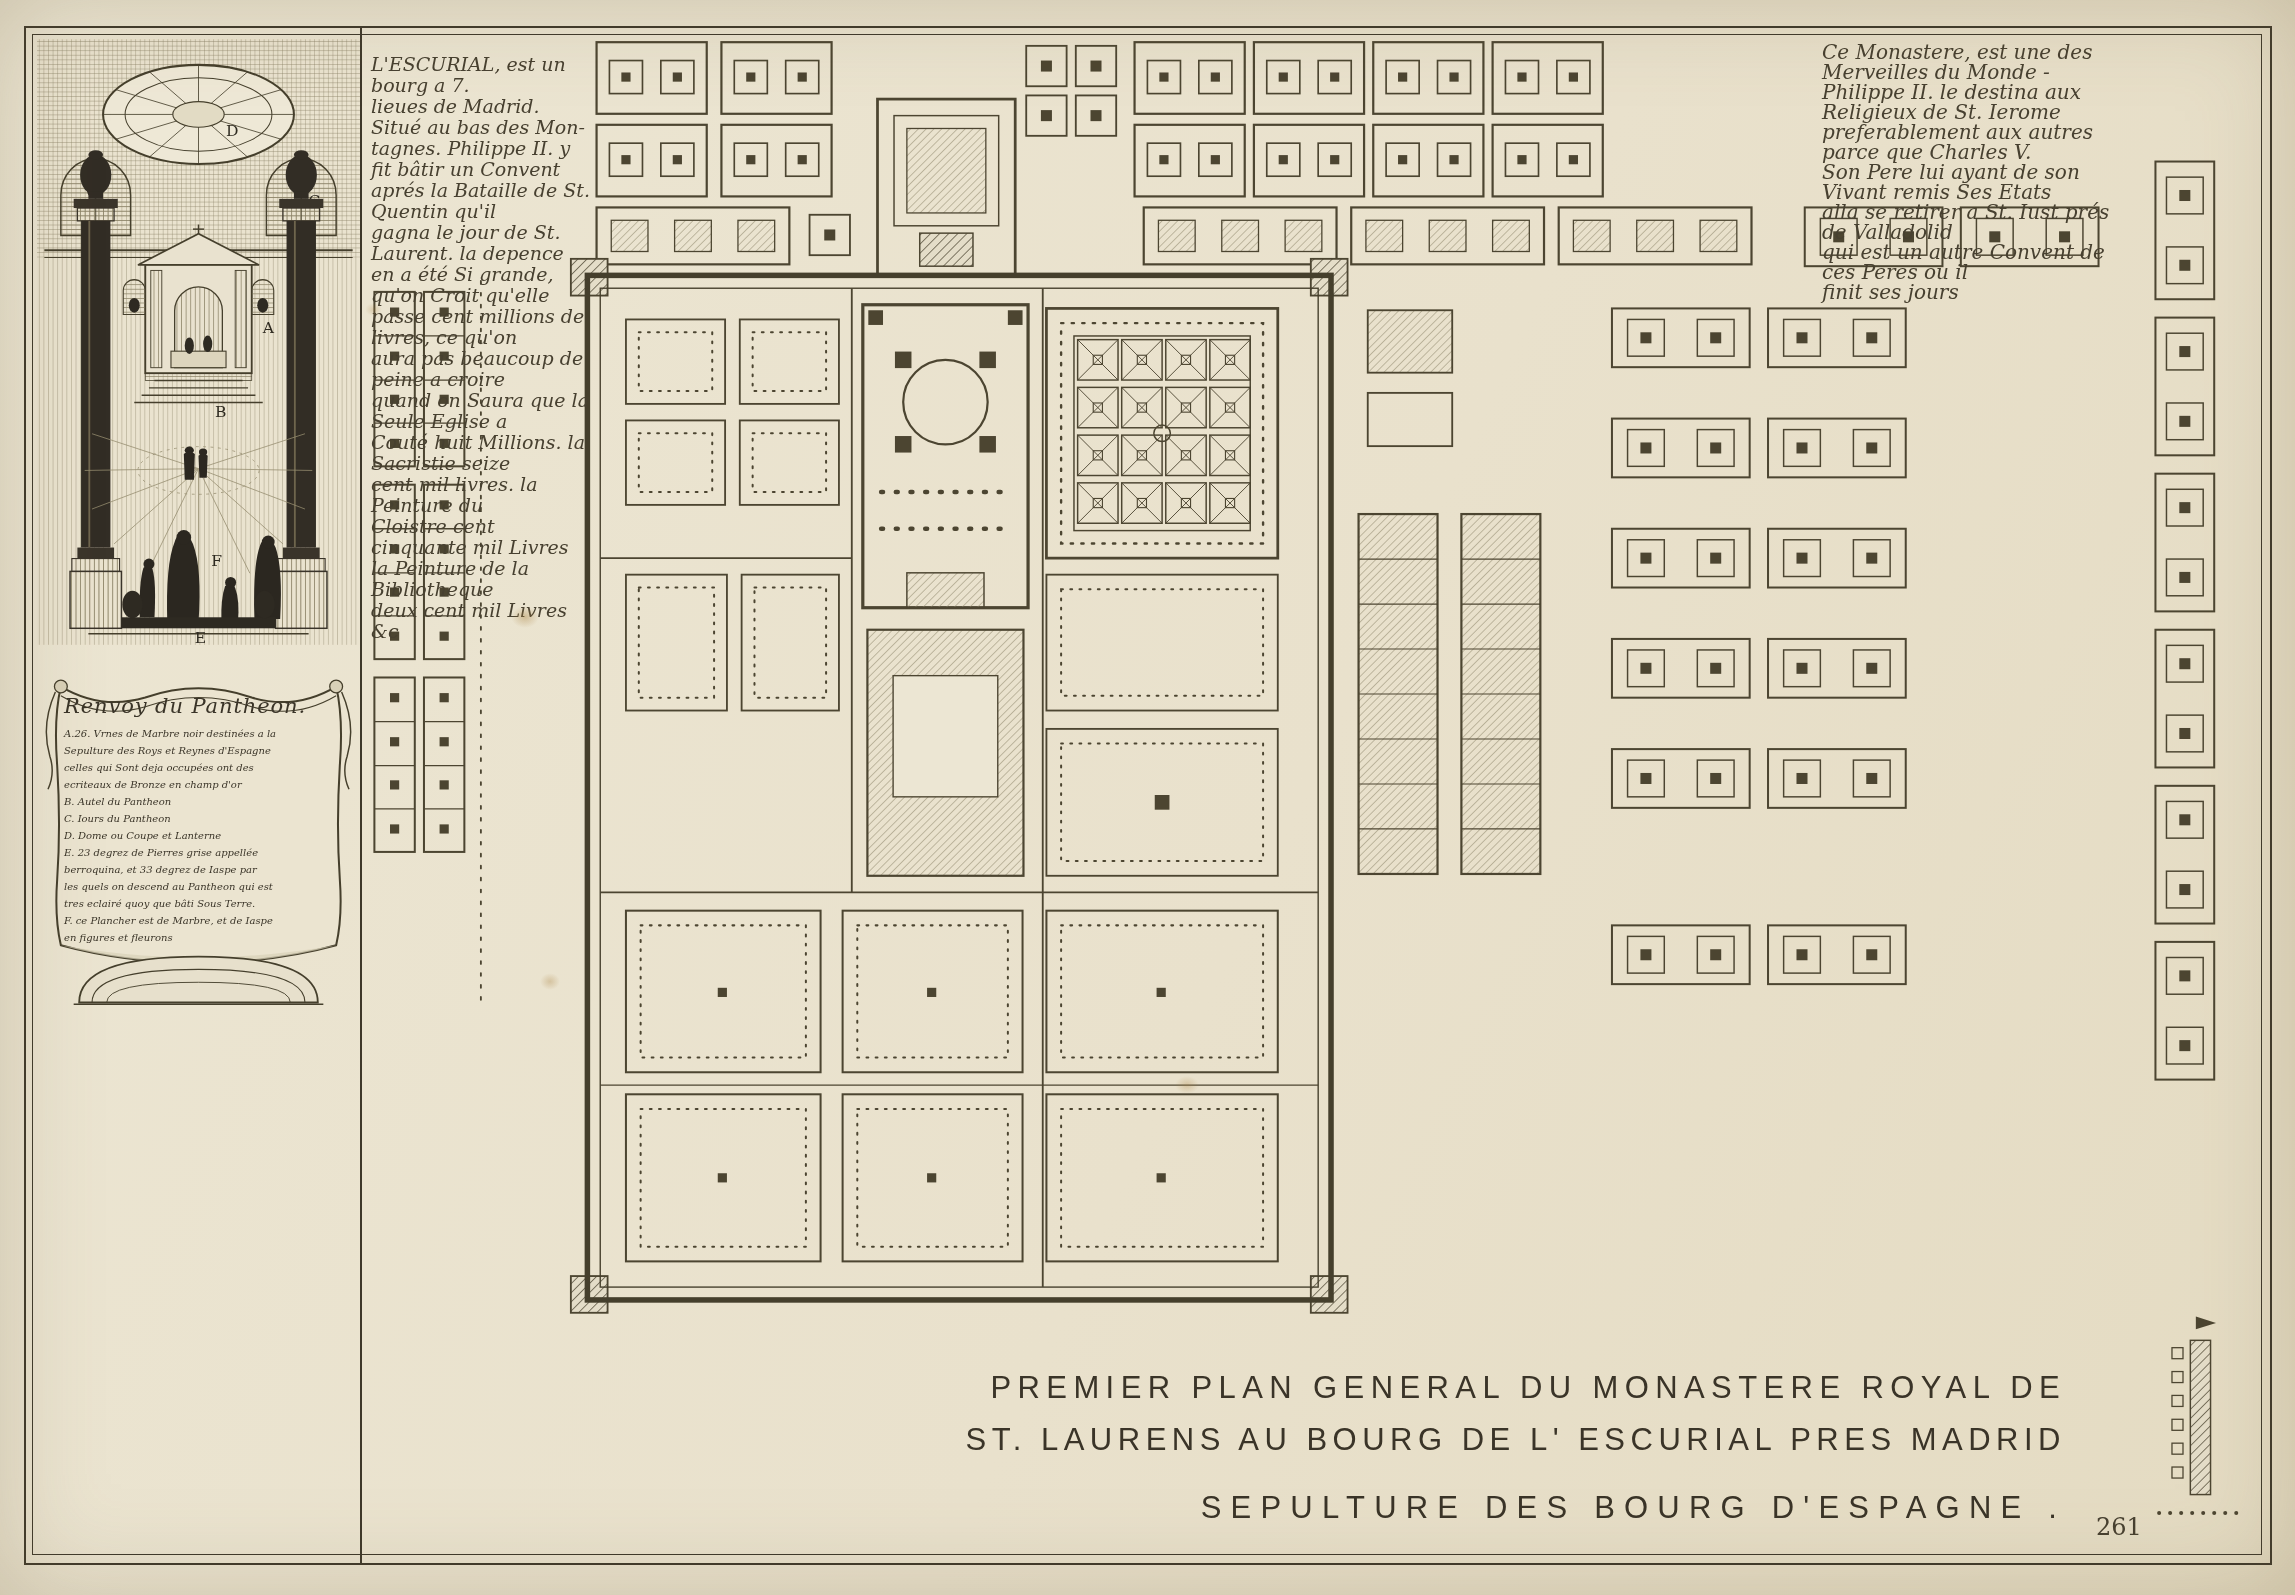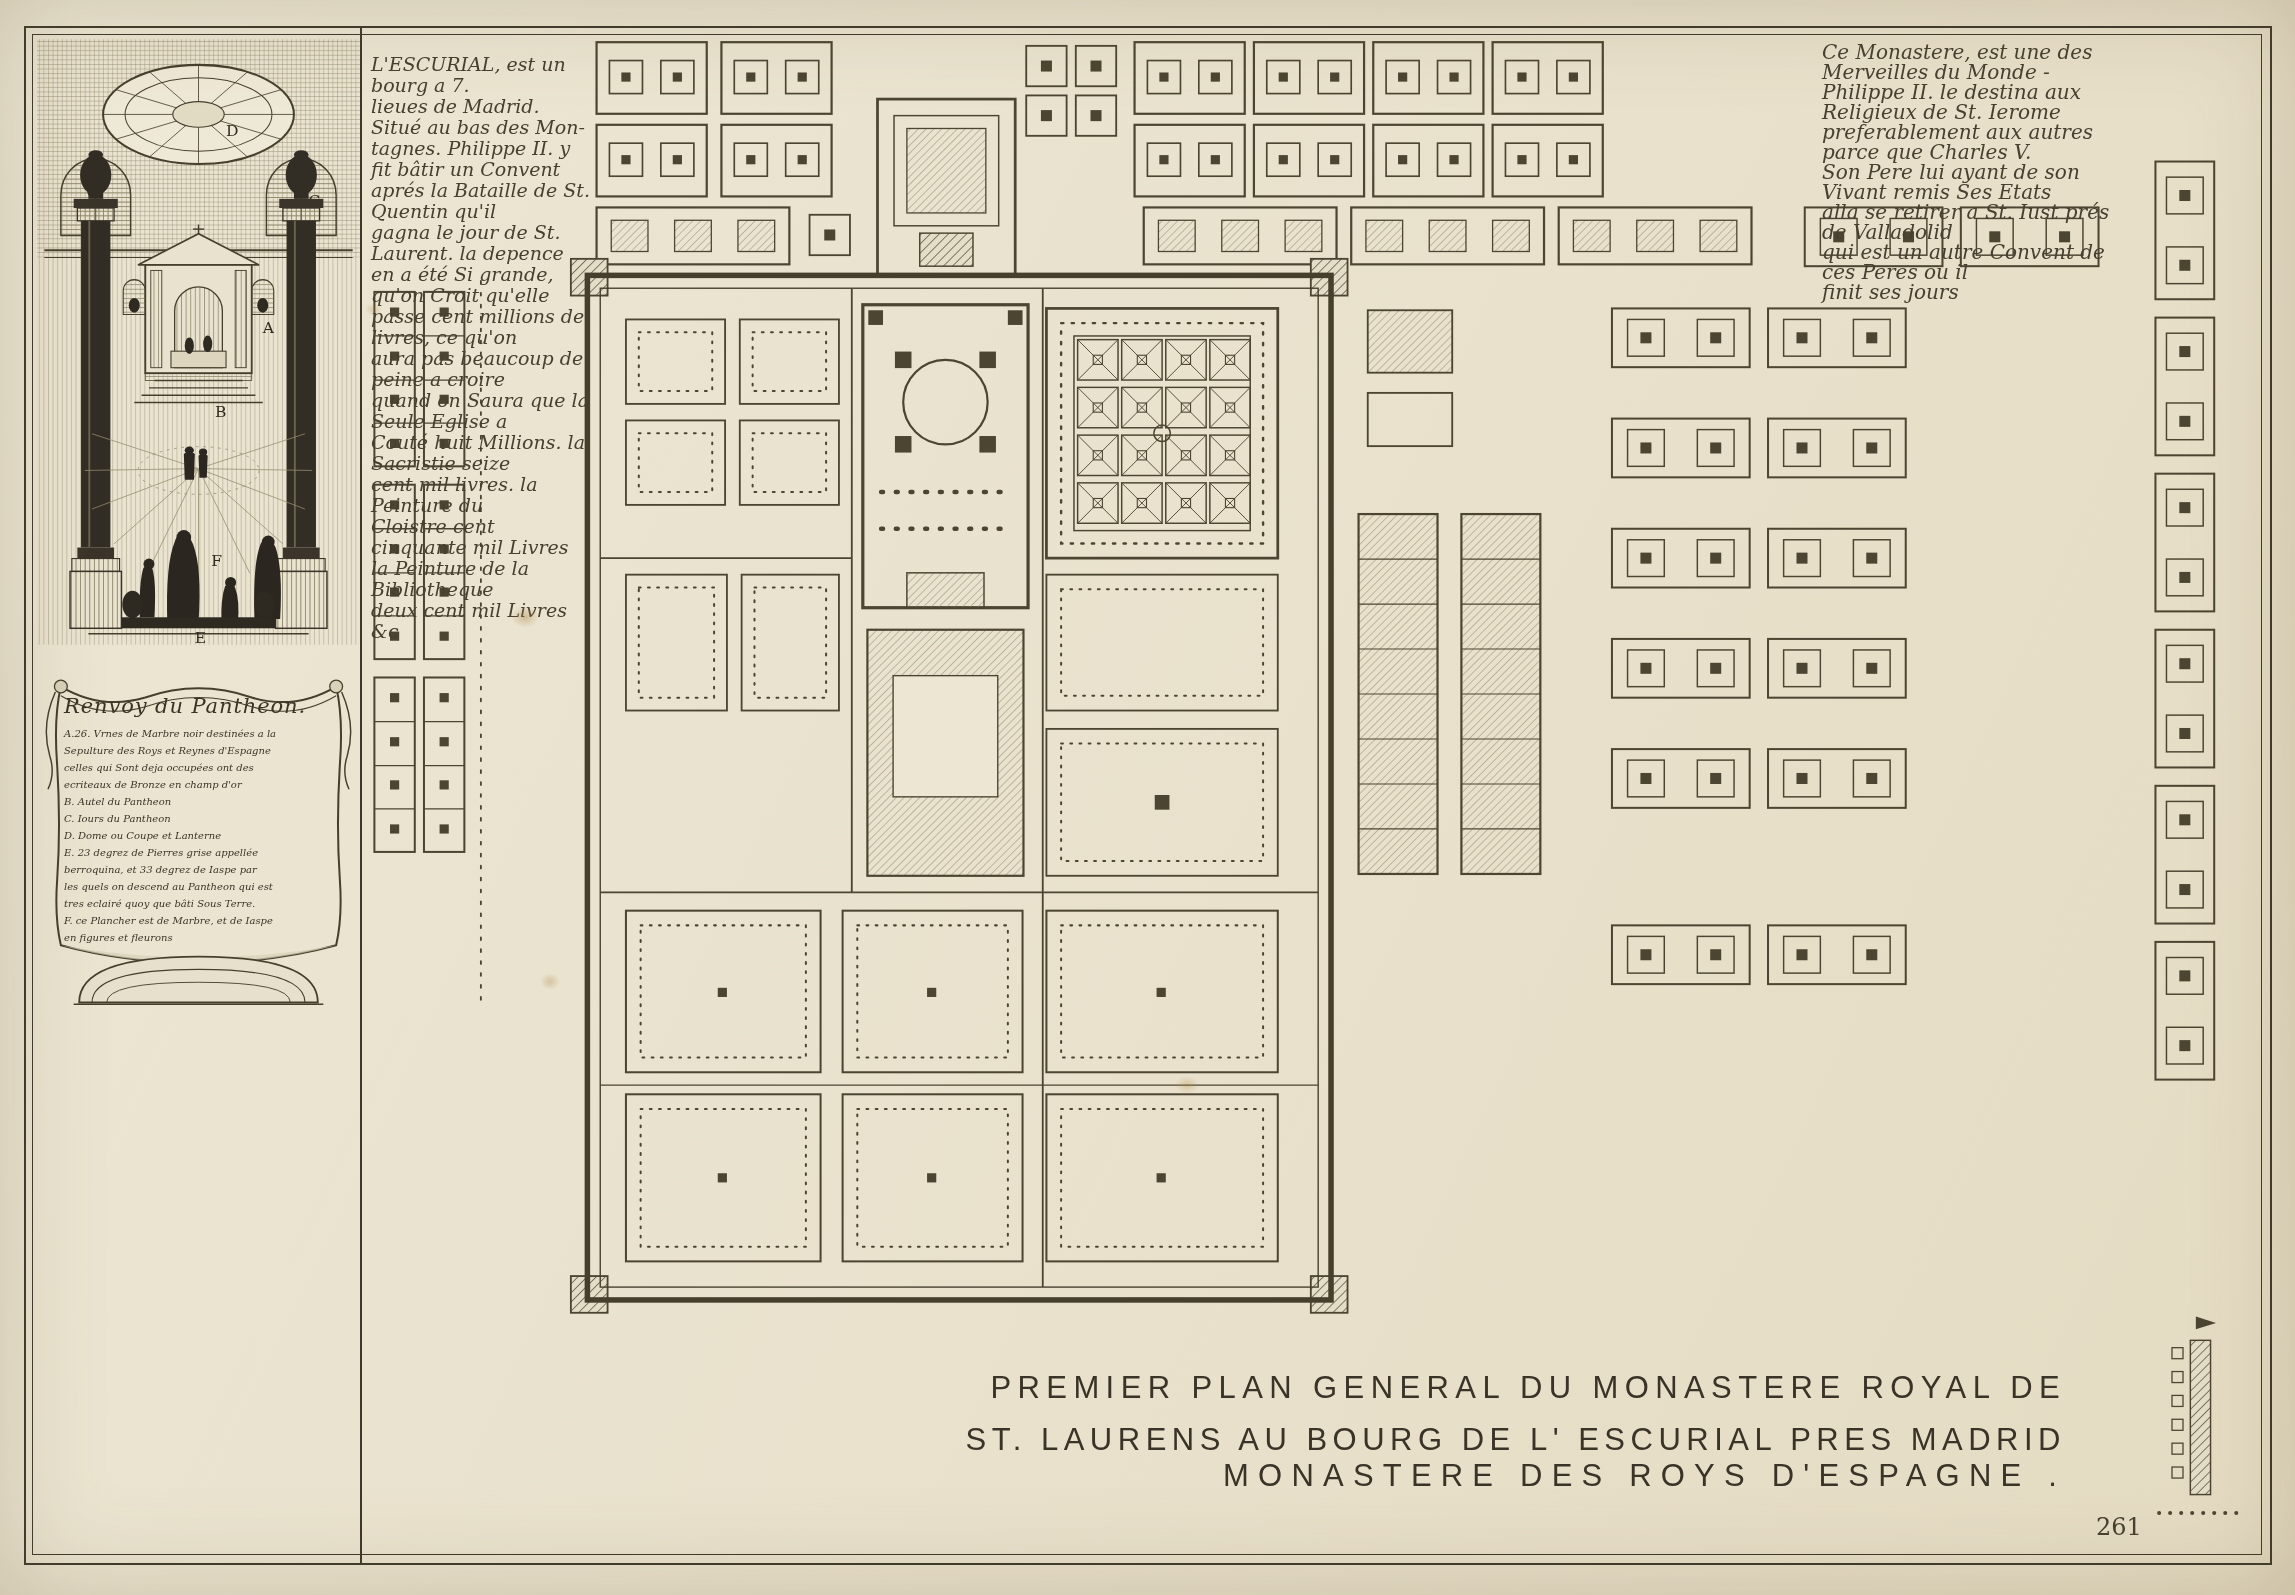--- a/index.html
+++ b/index.html
@@ -21,21 +21,21 @@
   .cartouche-title { font-style:italic; font-size:21px; letter-spacing:0.9px; margin-bottom:7.3px; }
   .cartouche-body { font-style:italic; font-size:10px; line-height:17px; white-space:pre-line; }
   .pedestal-svg { position:absolute; left:70px; top:929px; width:257px; height:79px; }
   .plan { position:absolute; left:367px; top:33px; width:1895px; height:1524px; }
   .note { position:absolute; font-style:italic; color:#474030; white-space:pre-line; }
   .note-escurial { left:371px; top:54px; width:222px; font-size:19px; line-height:21px; }
   .note-monastere { left:1822px; top:42px; width:307px; font-size:20px; line-height:20px;font-style:italic; }
   .main-title { position:absolute; left:918px; top:1370px; width:1148px; text-align:right;
           color:#3a3428; font-family:Liberation Sans, sans-serif; }
   .title-line1 { font-size:31px; letter-spacing:6.4px; margin-bottom:15.6px; white-space:nowrap; }
-  .title-line2 { font-size:31px; letter-spacing:5.5px; margin-bottom:0; white-space:nowrap; }
+  .title-line2 { font-size:31px; letter-spacing:5.5px; margin-bottom:32px; white-space:nowrap; }
   .title-line3 { font-size:31px; letter-spacing:9.2px; white-space:nowrap; }
   .page-number { position:absolute; left:2096px; top:1513px; font-size:24px; 
           color:#474030; }
   .stain { position:absolute; border-radius:50%; pointer-events:none; }
   .s1 { left:511px; top:606px; width:27.5px; height:22px;
         background:radial-gradient(ellipse, rgba(168,128,62,.40), rgba(168,128,62,0) 70%); }
   .s2 { left:540px; top:973px; width:20px; height:16.5px;
         background:radial-gradient(ellipse, rgba(168,128,62,.32), rgba(168,128,62,0) 70%); }
   .s3 { left:1175px; top:1076px; width:24px; height:18.4px;
         background:radial-gradient(ellipse, rgba(168,128,62,.30), rgba(168,128,62,0) 70%); }
@@ -502,21 +502,21 @@
 Philippe II. le destina aux Religieux de St. Ierome
 preferablement aux autres parce que Charles V.
 Son Pere lui ayant de son Vivant remis Ses Etats
 alla se retirer a St. Iust prés de Valladolid
 qui est un autre Convent de ces Peres ou il
 finit ses jours</div>
 
   <div class="main-title">
     <div class="title-line1">PREMIER  PLAN   GENERAL  DU  MONASTERE  ROYAL  DE</div>
     <div class="title-line2">ST. LAURENS  AU  BOURG  DE  L' ESCURIAL  PRES  MADRID</div>
-    <div class="title-line3">MONASTERE DES  ROYS  D'ESPAGNE .</div>
+    <div class="title-line3">SEPULTURE DES  BOURG  D'ESPAGNE .</div>
   </div>
 
   <div class="page-number">261</div>
 
   <div class="stain s1"></div>
   <div class="stain s2"></div>
   <div class="stain s3"></div>
   <div class="stain s4"></div>
 
 </div>

